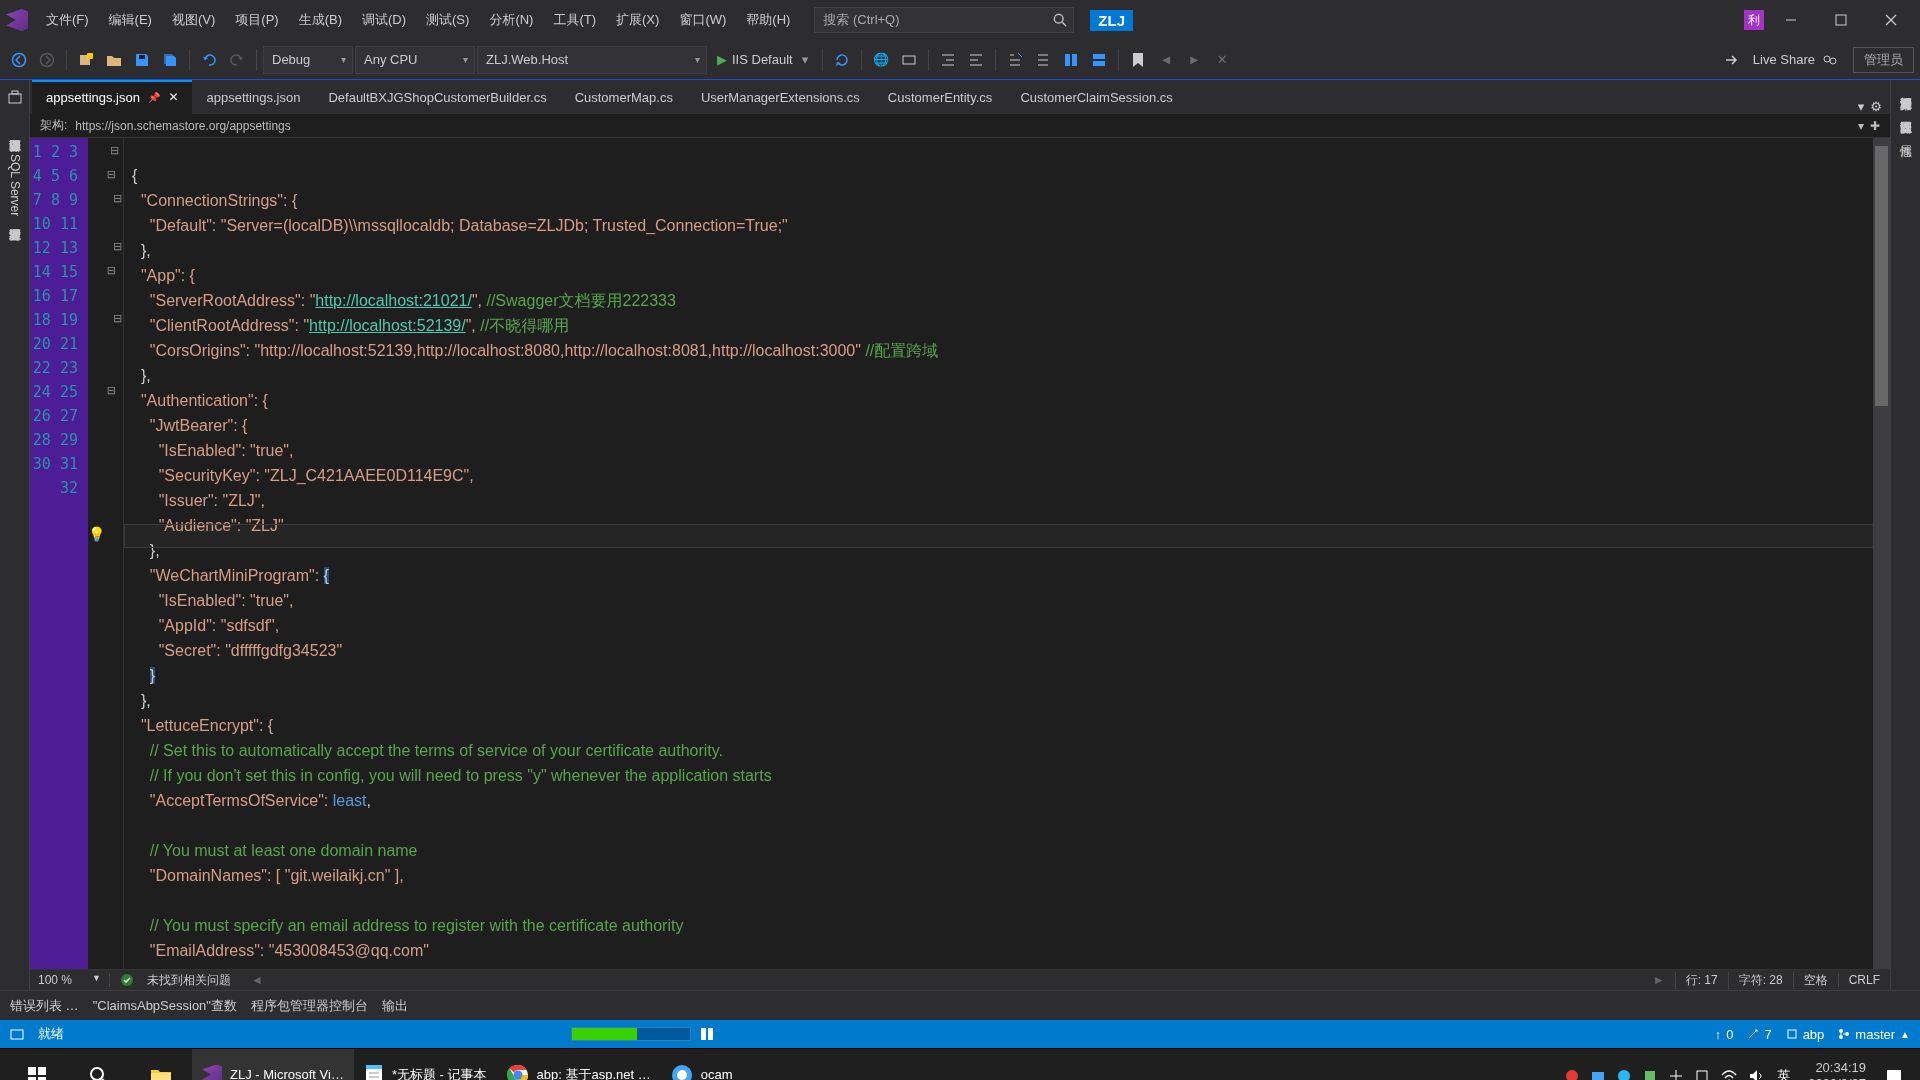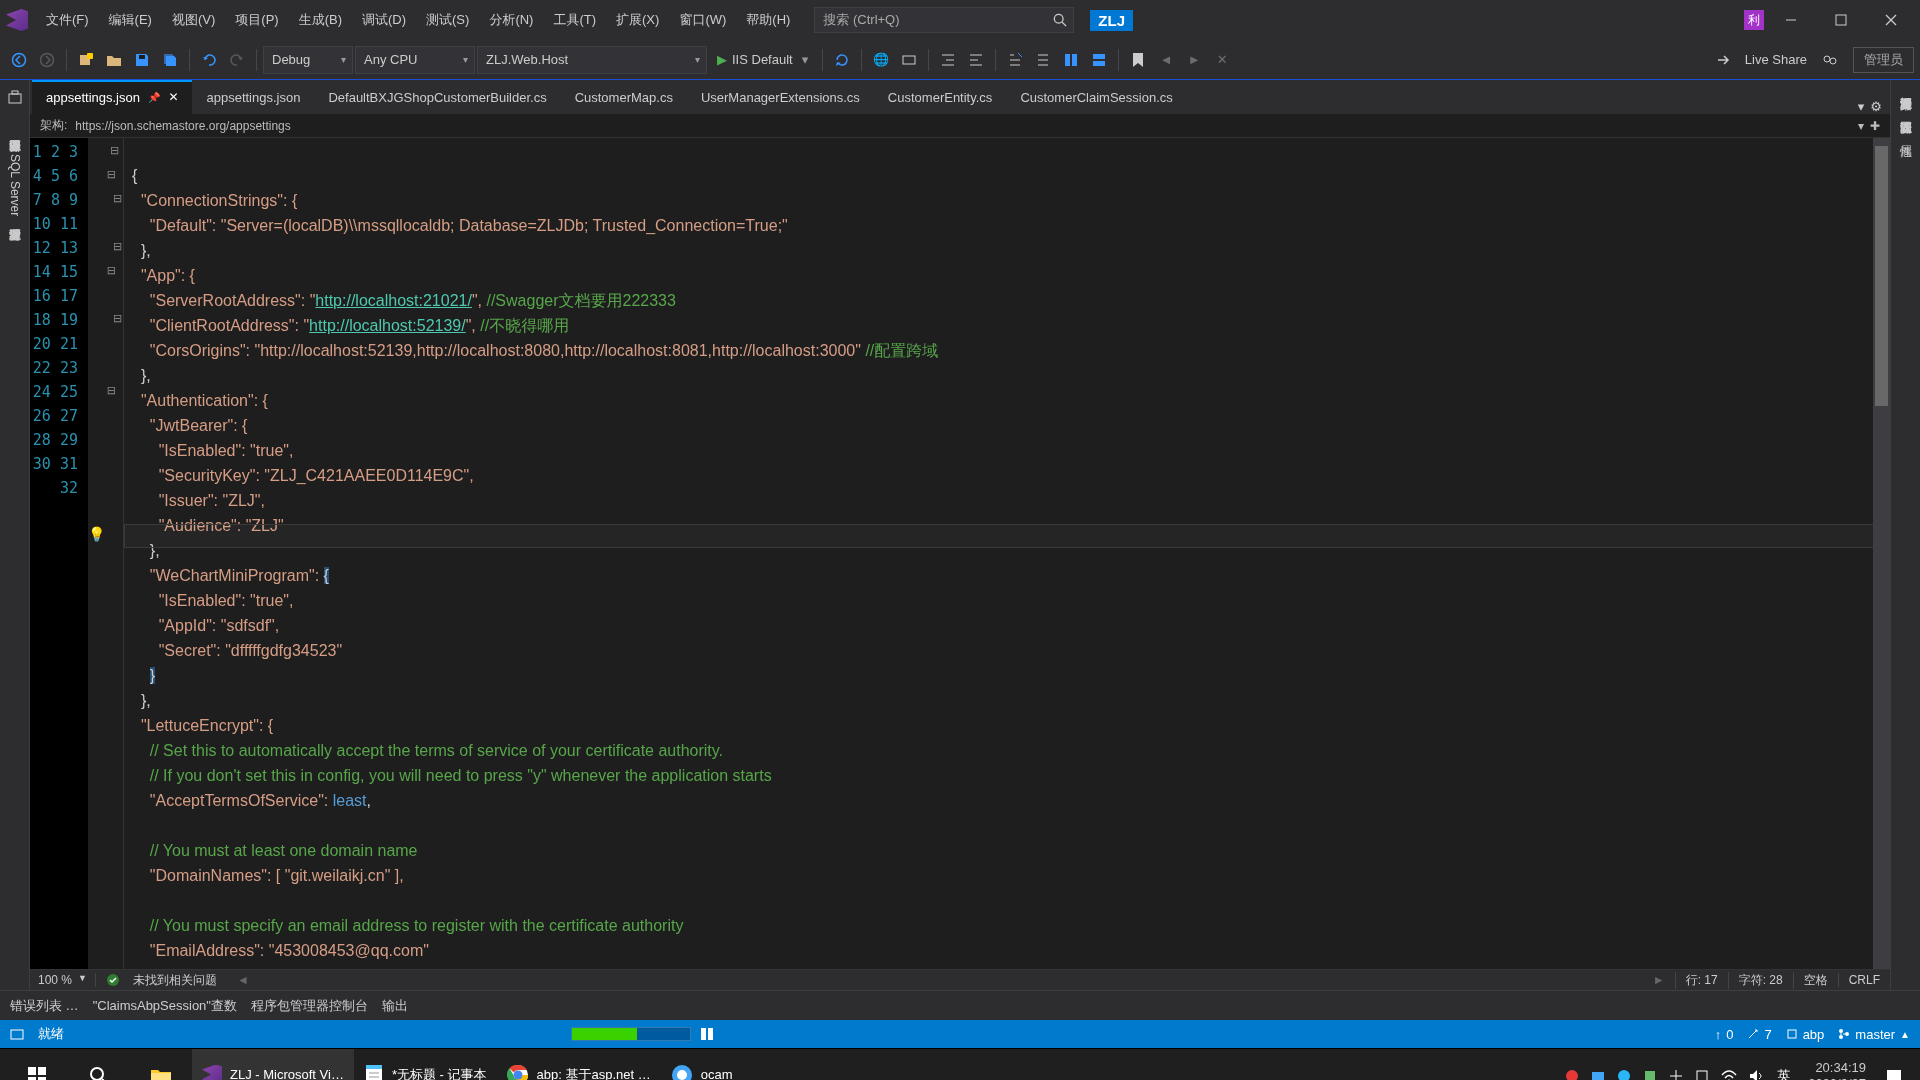--- a/index.html
+++ b/index.html
@@ -13,52 +13,52 @@
 .win-spacer { flex:1; }
 .vip-badge { background:#a333c8; color:#fff; width:20px; height:20px; display:flex; align-items:center; justify-content:center; font-size:12px; }
 .win-btn { width:46px; height:30px; display:flex; align-items:center; justify-content:center; color:#ccc; }
 .toolbar { height:40px; background:#2d2d30; display:flex; align-items:center; padding:0 6px; gap:2px; border-bottom:1px solid #1d4ed8; }
 .tbtn { width:26px; height:26px; display:flex; align-items:center; justify-content:center; color:#ccc; cursor:pointer; border-radius:2px; }
 .sep { width:1px; height:22px; background:#46464a; margin:0 4px; }
 .dropdown { background:#333337; border:1px solid #3f3f46; height:28px; display:flex; align-items:center; padding:0 8px; color:#ccc; min-width:90px; position:relative; }
 .dropdown::after { content:"▾"; position:absolute; right:6px; font-size:10px; color:#999; }
 .run-btn { display:flex; align-items:center; gap:5px; color:#ccc; padding:0 8px; height:28px; }
 .run-btn .tri { color:#4caf50; }
-.live-share { display:flex; align-items:center; gap:14px; margin-right:8px; color:#ccc; }
+.live-share { display:flex; align-items:center; gap:14px; color:#ccc; }
 .admin-pill { border:1px solid #555; padding:3px 10px; color:#aaa; margin-left:8px;}
 .body-row { display:flex; height:calc(100% - 40px - 40px - 32px - 28px - 30px); }
 .sidetool { width:30px; background:#2d2d30; border-right:1px solid #3e3e42; display:flex; flex-direction:column; align-items:center; padding-top:4px; gap:16px; color:#ccc; }
 .sidetool .vtext { writing-mode:vertical-rl; font-size:12px; color:#ccc; padding:4px 0; cursor:pointer; }
 .sidetool-r { border-left:1px solid #3e3e42; border-right:none; }
 .center { flex:1; display:flex; flex-direction:column; background:#1e1e1e; min-width:0; }
 .tabrow { height:34px; background:#2d2d30; display:flex; align-items:flex-end; padding-left:2px; overflow:hidden; }
 .tab { height:34px; display:flex; align-items:center; padding:0 14px; color:#ccc; cursor:pointer; position:relative; font-size:13px; gap:8px; }
 .tab.active { background:#1e1e1e; color:#fff; }
 .tab.active::before { content:""; position:absolute; top:0; left:0; right:0; height:2px; background:#0097fb; }
 .tab .pin { font-size:10px; }
 .tab .close { font-size:12px; }
 .tab-end { margin-left:auto; display:flex; align-items:center; gap:6px; padding-right:8px; color:#ccc; }
 .schema-bar { height:24px; background:#1e1e1e; border-bottom:1px solid #333; display:flex; align-items:center; padding:0 10px; font-size:12px; color:#bbb; gap:8px; }
 .schema-bar .end { margin-left:auto; display:flex; gap:6px; }
 .editor-wrap { flex:1; position:relative; overflow:hidden; display:flex; }
-.gutter { width:58px; background:#000000; text-align:right; padding:2px 10px 0 0; font-family:Consolas,monospace; font-size:15px; color:#2b91af; line-height:24px; }
+.gutter { width:58px; background:#4c1d95; text-align:right; padding:2px 10px 0 0; font-family:Consolas,monospace; font-size:15px; color:#2b91af; line-height:24px; }
 .bulb-col { width:18px; background:#1e1e1e; font-size:14px; line-height:24px; }
 .fold-col { width:18px; background:#1e1e1e; color:#888; text-align:center; font-size:11px; line-height:24px; border-right:1px solid #333; }
 .code { flex:1; background:#1e1e1e; font-family:Consolas,"Courier New",monospace; font-size:16px; line-height:24px; padding:2px 0 0 8px; white-space:pre; overflow:hidden; position:relative; }
 .hl-line { position:absolute; left:0; right:0; height:24px; background:rgba(255,255,255,0.03); border:1px solid #3a3a3a; }
 .str { color:#d69d85; }
 .punc { color:#ccc; }
 .link { color:#4ec9b0; text-decoration:underline; }
 .comment { color:#57a64a; }
 .kw { color:#569cd6; }
 .sel { background:#264f78; }
 .vscroll { position:absolute; right:0; top:0; bottom:0; width:17px; background:#3e3e42; }
 .vscroll .thumb { position:absolute; left:2px; right:2px; background:#686868; }
 .hscroll-row { height:21px; background:#2d2d30; display:flex; align-items:center; color:#ccc; font-size:12px; border-top:1px solid #333; }
-.zoom { padding:0 8px; border-right:1px solid #444; display:flex; align-items:flex-start; gap:6px; }
+.zoom { padding:0 8px; border-right:1px solid #444; display:flex; align-items:flex-start; gap:20px; }
 .hscroll-row .issues { padding:0 10px; display:flex; align-items:center; gap:13px; }
 .hscroll-row .spacer { flex:1; }
 .hscroll-row .cell { padding:0 10px; border-left:1px solid #444; }
 .bottom-tabs { height:30px; background:#2d2d30; display:flex; align-items:center; gap:14px; padding:0 10px; border-top:1px solid #3e3e42; color:#ccc; font-size:13px; }
 .bottom-tabs span { cursor:pointer; }
 .statusbar { height:28px; background:#007acc; display:flex; align-items:center; color:#fff; font-size:13px; padding:0 10px; gap:14px; }
 .statusbar .right { margin-left:auto; display:flex; align-items:center; gap:14px; }
 .stat-item { display:flex; align-items:center; gap:5px; }
 .prog-block { display:flex; align-items:center; gap:8px; }
 .prog-bar { width:120px; height:14px; background:#005a9e; border:1px solid #fff3; position:relative; }

